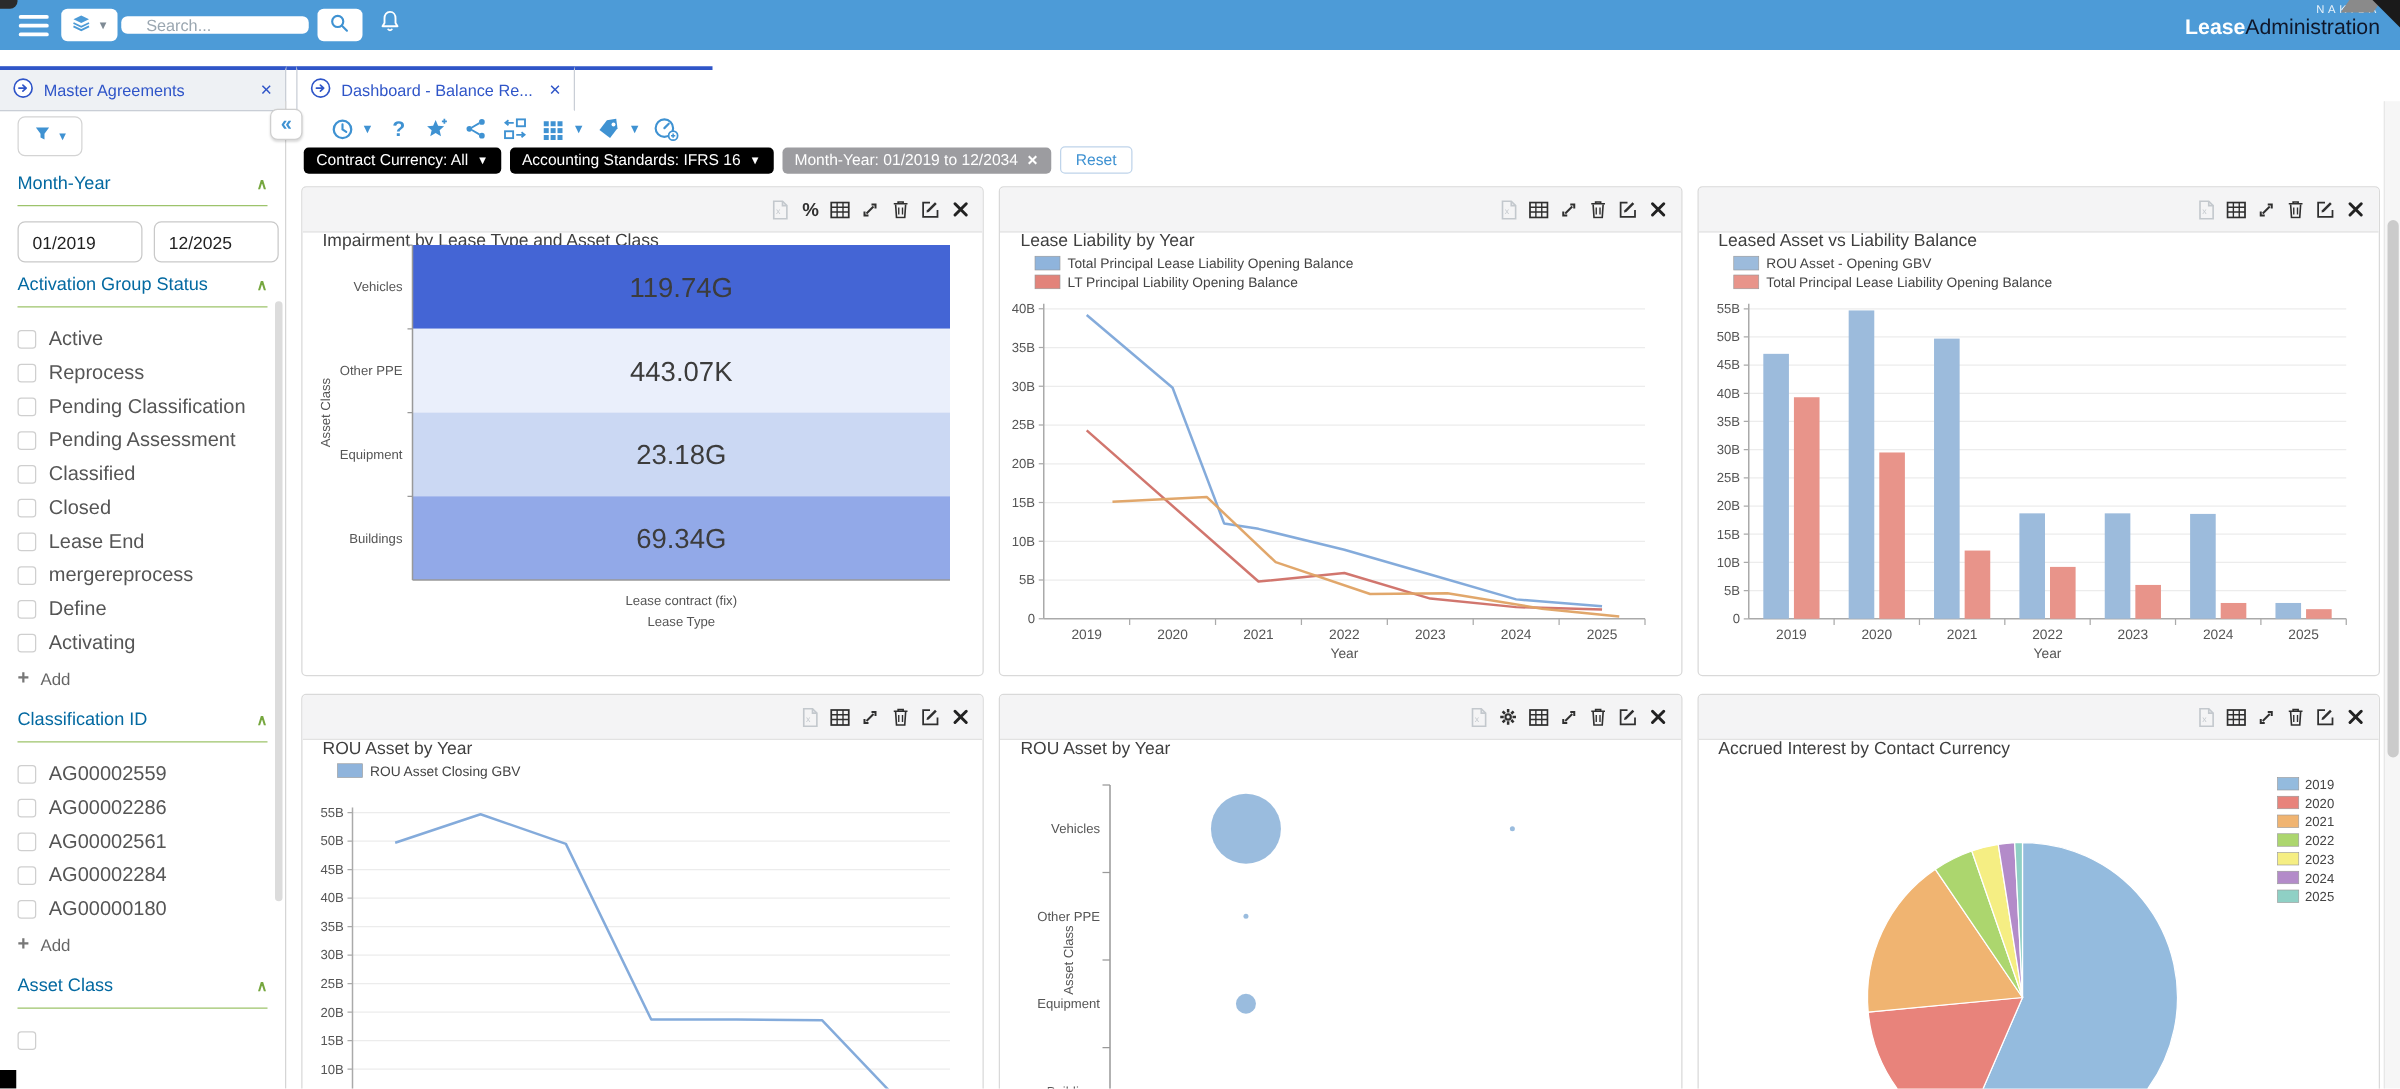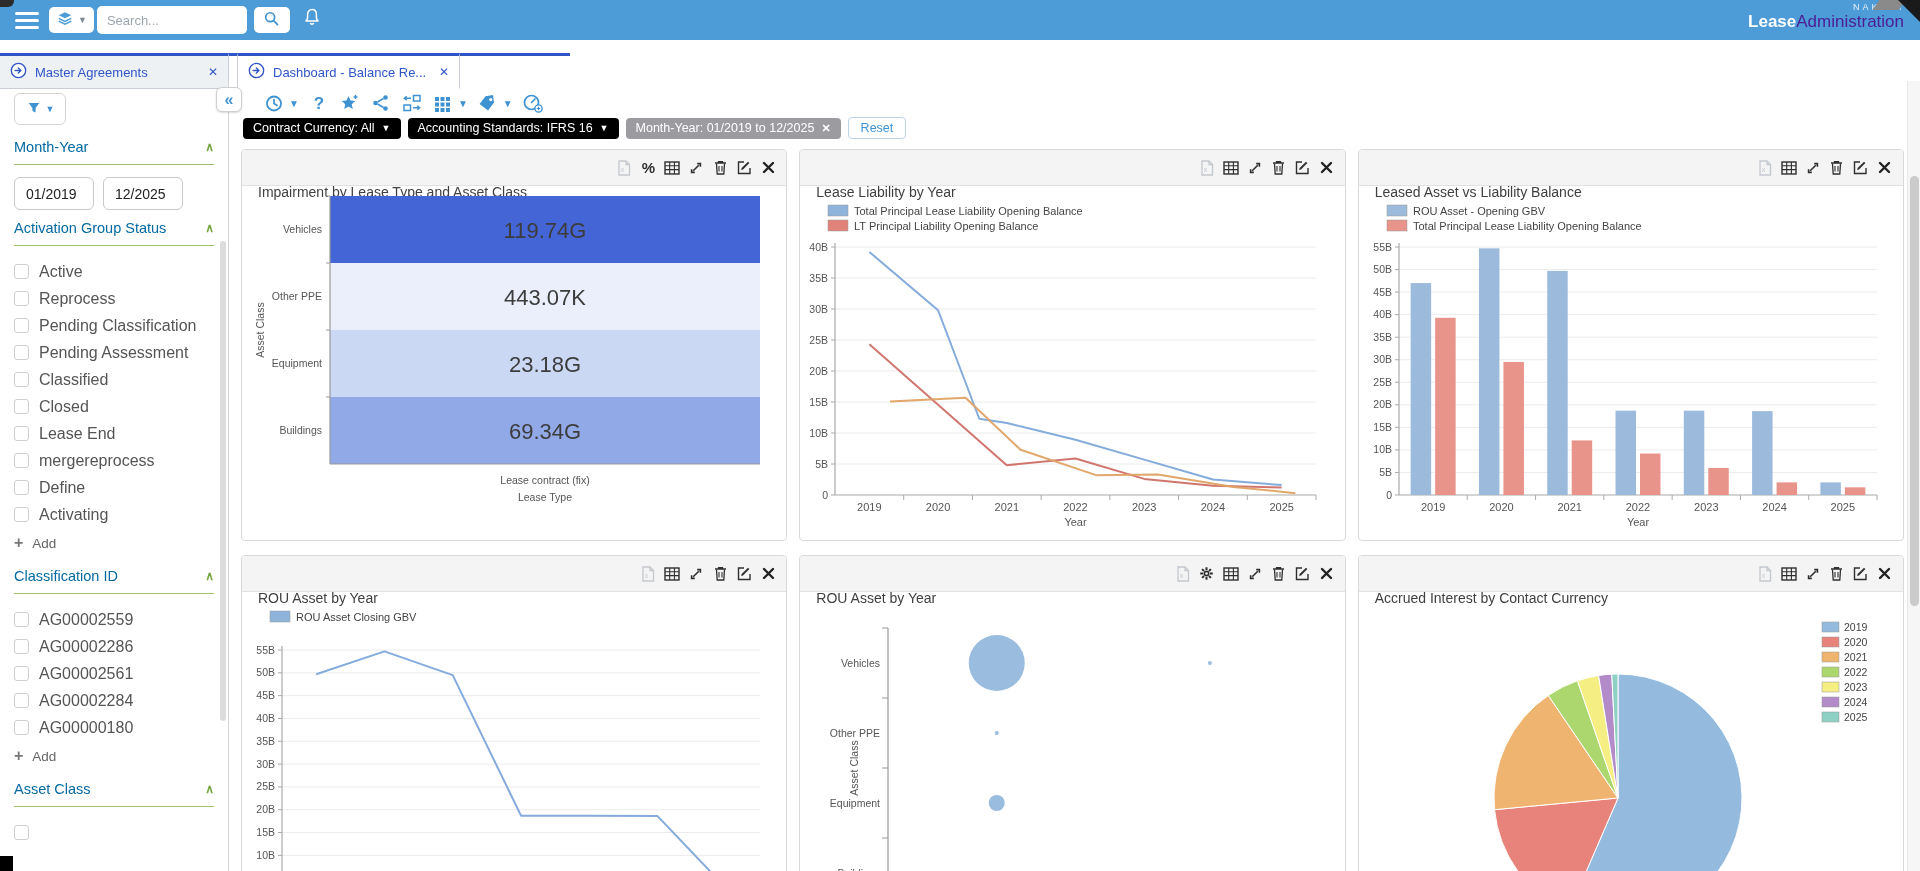--- a/index.html
+++ b/index.html
@@ -5,29 +5,29 @@
   * { margin:0; padding:0; box-sizing:border-box; }
   html,body { width:1920px; height:871px; overflow:hidden; background:#fff;
               font-family:"Liberation Sans", sans-serif; }
   .page { position:relative; width:1920px; height:871px; background:#fff; overflow:hidden; }
 
   
   .topbar { position:relative; height:40px; background:#4D9BD7; display:flex; align-items:center; }
   .burger { width:24px; height:17px; margin-left:15px; display:flex; flex-direction:column; justify-content:space-between; cursor:pointer; }
   .burger span { display:block; height:3px; background:#fff; border-radius:2px; }
   .module-btn { margin-left:10px; height:26px; background:#fff; border-radius:5px; display:flex; align-items:center; padding:0 7px; gap:4px; }
-  .search-input { margin-left:3px; height:28px; width:150px; border:none; border-radius:5px; padding:0 10px; font-size:13px; color:#333; outline:none; }
+  .search-input { margin-left:3px; height:14px; width:150px; border:none; border-radius:5px; padding:0 20px; font-size:13px; color:#333; outline:none; }
   .search-input::placeholder { color:#9AA6B0; }
   .search-btn { margin-left:7px; width:36px; height:26px; background:#fff; border:none; border-radius:5px; display:flex; align-items:center; justify-content:center; cursor:pointer; }
   .bell { margin-left:12px; }
   .brand { position:absolute; right:16px; top:3px; text-align:right; color:#fff; line-height:1.1; }
   .brand .b-small { font-size:9px; letter-spacing:3px; color:#E8F2FA; }
   .brand .b-line { font-size:17px; }
   .brand .b-bold { font-weight:bold; color:#fff;margin-left:30px; }
-  .brand .b-light { color:#4c1d95; }
+  .brand .b-light { color:#0f172a; }
 
   
   .tabstrip { position:relative; height:41px; background:#fff; }
   .tab-topline { position:absolute; top:13px; left:0; width:570px; height:3px; background:#2F55C8; }
   .tab { position:absolute; top:13px; height:28px; display:flex; align-items:center; gap:8px;
          border:1px solid #C9CED6; border-top:3px solid #2F55C8; padding:16px 10px; font-size:13px; color:#2F55C8; cursor:pointer; }
   .tab-close { margin-left:auto; font-size:12px; color:#2F55C8; cursor:pointer; }
   .tab1 { left:0; width:229px; background:#EEF1F4; border-left:none; }
   .tab2 { left:237px; width:223px; background:#fff; border-bottom:1px solid #fff; }
 
@@ -35,21 +35,21 @@
   .layout { display:flex; height:790px; }
   .sidebar { position:relative; width:229px; border-right:1px solid #D5D5D5; padding:12px 14px 0 14px; overflow:hidden; }
   .filter-btn { width:52px; height:32px; background:#fff; border:1px solid #D4D4D4; border-radius:6px;
                 display:flex; align-items:center; justify-content:center; gap:4px; cursor:pointer; margin-bottom:14px; }
   .sb-section { margin-top:10px; }
   .sb-head { display:flex; align-items:center; justify-content:space-between; }
   .sb-title { color:#0369a1; font-size:14.5px; }
   .sb-chev { color:#76A73F; font-size:12px; font-weight:bold; cursor:pointer; }
   .sb-hr { border:none; border-top:1px solid #9DC36B; margin:9px 0 12px 0; }
   .range-row { display:flex; gap:9px; margin-bottom:6px; }
-  .range-row input { width:80px; height:33px; border:1px solid #C9C9C9; border-radius:6px; font-size:14px; color:#222; padding:0 11px; font-family:"Liberation Sans",sans-serif; }
+  .range-row input { width:100px; height:33px; border:1px solid #C9C9C9; border-radius:6px; font-size:14px; color:#222; padding:0 11px; font-family:"Liberation Sans",sans-serif; }
   .cb-row { display:flex; align-items:center; gap:10px; height:27px; }
   .cb-box { width:15px; height:15px; border:1px solid #CFCFCF; border-radius:3px; background:#fff; flex:0 0 auto; cursor:pointer; }
   .cb-label { font-size:16px; color:#555; }
   .add-row { display:flex; align-items:center; gap:9px; height:30px; color:#666; font-size:13.5px; cursor:pointer; }
   .add-plus { font-size:16px; font-weight:bold; color:#777; }
   .sb-scroll { position:absolute; right:2px; top:160px; width:6px; height:480px; background:#DCDCDC; border-radius:3px; }
 
   
   .main { position:relative; flex:1; padding:8px 16px 0 12px; }
   .collapse-btn { position:absolute; left:-13px; top:6px; width:26px; height:25px; background:#fff;
@@ -342,21 +342,21 @@
       <div class="chips" id="chips-row">
           <div class="chip blue">
             <span>Contract Currency: All</span>
             <span class="chev">▼</span>
           </div>
           <div class="chip blue">
             <span>Accounting Standards: IFRS 16</span>
             <span class="chev">▼</span>
           </div>
           <div class="chip gray">
-            <span>Month-Year: 01/2019 to 12/2025</span>
+            <span>Month-Year: 01/2019 to 12/2034</span>
             <span class="x">✕</span>
           </div>
           <button class="reset-btn">Reset</button>
         </div>
       <div class="grid" id="cards-grid">
   <div class="card">
     <div class="card-header">
       <span class="card-title">Impairment by Lease Type and Asset Class</span>
       <span class="card-icons">
                 <span class="ci">

